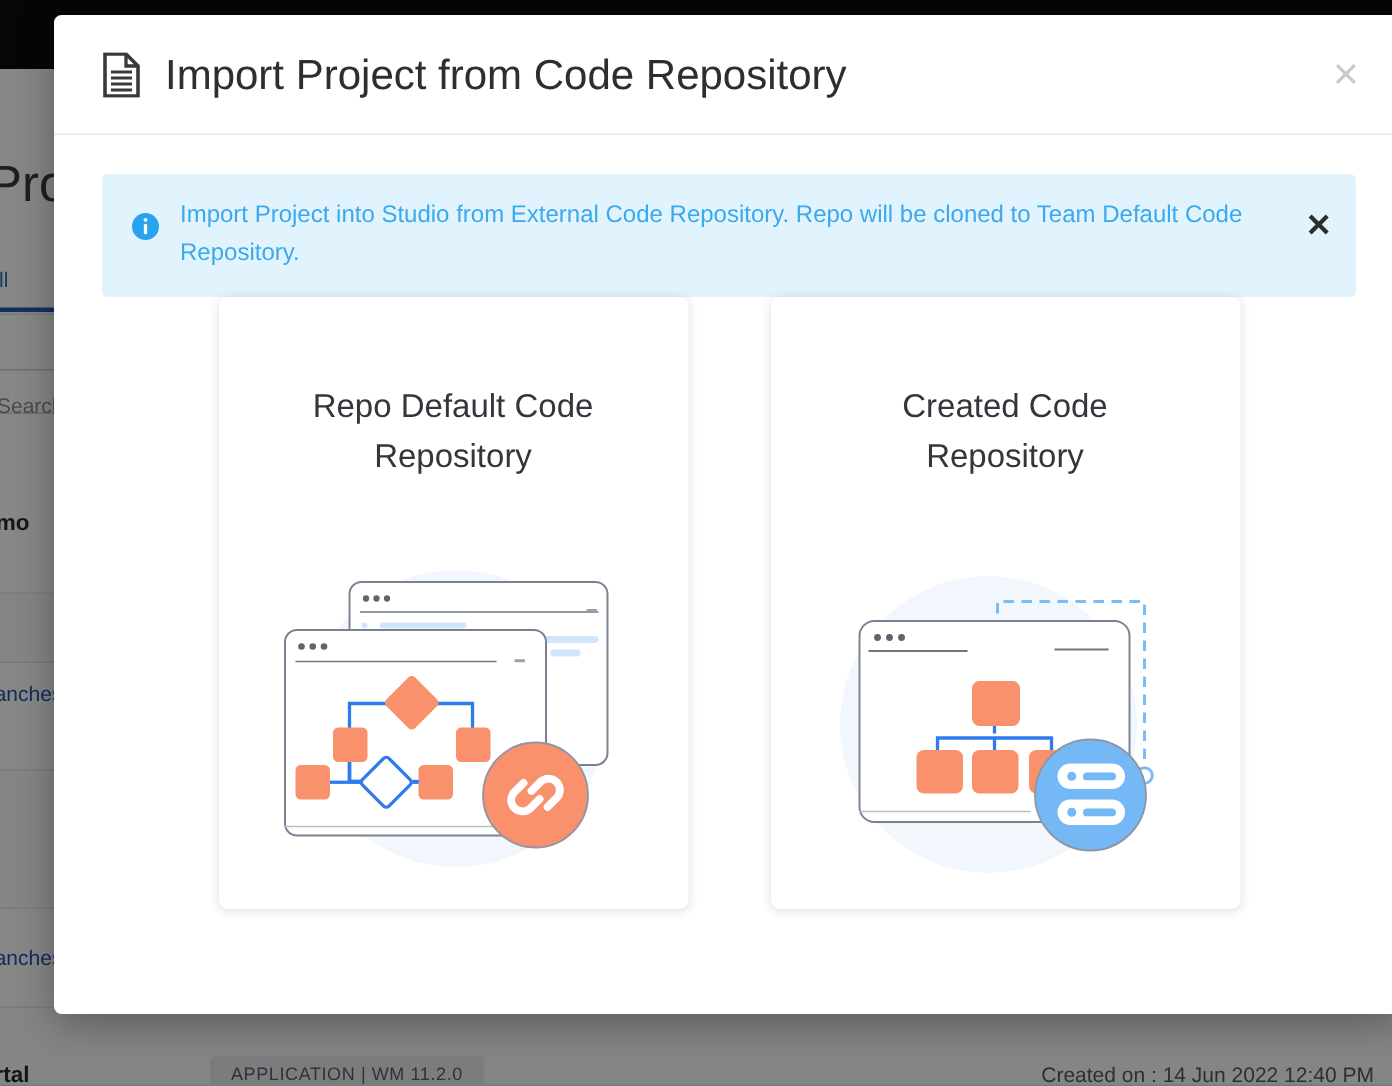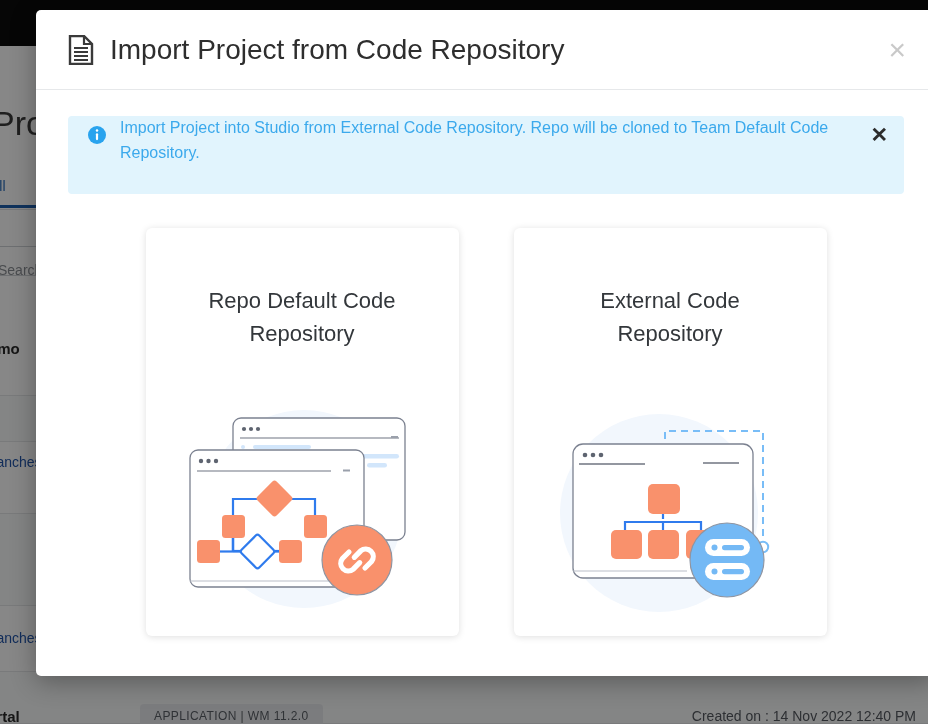--- a/index.html
+++ b/index.html
@@ -106,22 +106,21 @@
     font-size: 30px; color: #c9c9c9; line-height: 1;
     cursor: pointer; user-select: none; padding: 2px 8px;
   }
 
   .modal-body { flex: 1 1 auto; padding: 26px 32px 0 32px; }
 
   .alert {
     background: #e1f4fd;
     border-radius: 4px;
     display: flex; align-items: flex-start;
-    padding: 0 16px 16px 16px;
-    margin-bottom: 34px;
+    padding: 16px 16px 16px 16px;
     min-height: 78px;
   }
   .alert-icon {
     width: 18px; height: 18px; flex: 0 0 auto;
     margin: 10px 14px 0 4px;
   }
   .alert-text {
     flex: 1 1 auto;
     font-size: 16px; line-height: 1.55; color: #3ba9ec;
     padding-right: 10px;
@@ -180,21 +179,21 @@
   <div class="bg-cell-name" style="top:522px;">csTest</div>
   <div class="bg-cell-time" style="top:524px;">31 PM</div>
 
   <div class="bg-row alt" style="top:514px;height:92px;"></div>
   <div class="bg-cell-link" style="top:630px;">branches</div>
 
   <div class="bg-row" style="top:606px;height:66px;"></div>
   <div class="bg-row alt" style="top:672px;height:52px;"></div>
   <div class="bg-cell-name" style="top:708px;">portal</div>
   <div class="bg-badge" style="top:704px;left:140px;">APPLICATION | WM 11.2.0</div>
-  <div class="bg-cell-time" style="top:708px;right:12px;">Created on : 14 Nov 2022 12:40 PM</div>
+  <div class="bg-cell-time" style="top:708px;right:12px;">Created on : 14 Jun 2022 12:40 PM</div>
 </div>
 
 <div id="scrim"></div>
 
 <div id="modal">
 
   <div class="modal-header">
     <span class="doc-icon">
       <svg viewBox="0 0 26 30" width="26" height="30">
         <path d="M2 1 h14 l8 8 v20 h-22 z" fill="#ffffff" stroke="#3a3a3a" stroke-width="2.4"></path>
@@ -295,21 +294,21 @@
             <circle cx="190" cy="155" r="35" fill="#f9916c" stroke="#8f95a2" stroke-width="1.2"></circle>
             <g fill="none" stroke="#ffffff" stroke-width="5.2" stroke-linecap="round">
               <path d="M182 147 l-6.5 6.5 a7.6 7.6 0 0 0 10.7 10.7 l6.5 -6.5"></path>
               <path d="M198 163 l6.5 -6.5 a7.6 7.6 0 0 0 -10.7 -10.7 l-6.5 6.5"></path>
             </g>
           </svg>
         </div>
       </div>
 
       <div class="card">
-        <div class="card-title">External Code Repository</div>
+        <div class="card-title">Created Code Repository</div>
         <div class="card-illustration">
           <svg viewBox="0 0 270 215" width="270" height="215">
             <circle cx="124" cy="108" r="99" fill="#f2f7fd"></circle>
 
             <g fill="none" stroke="#79bdf7" stroke-width="2" stroke-dasharray="7 5">
               <path d="M130 58 V26 H228 V135"></path>
             </g>
             <circle cx="130" cy="66" r="5.2" fill="#ffffff" stroke="#79bdf7" stroke-width="2"></circle>
             <circle cx="228" cy="142" r="5.2" fill="#ffffff" stroke="#79bdf7" stroke-width="2"></circle>
 

